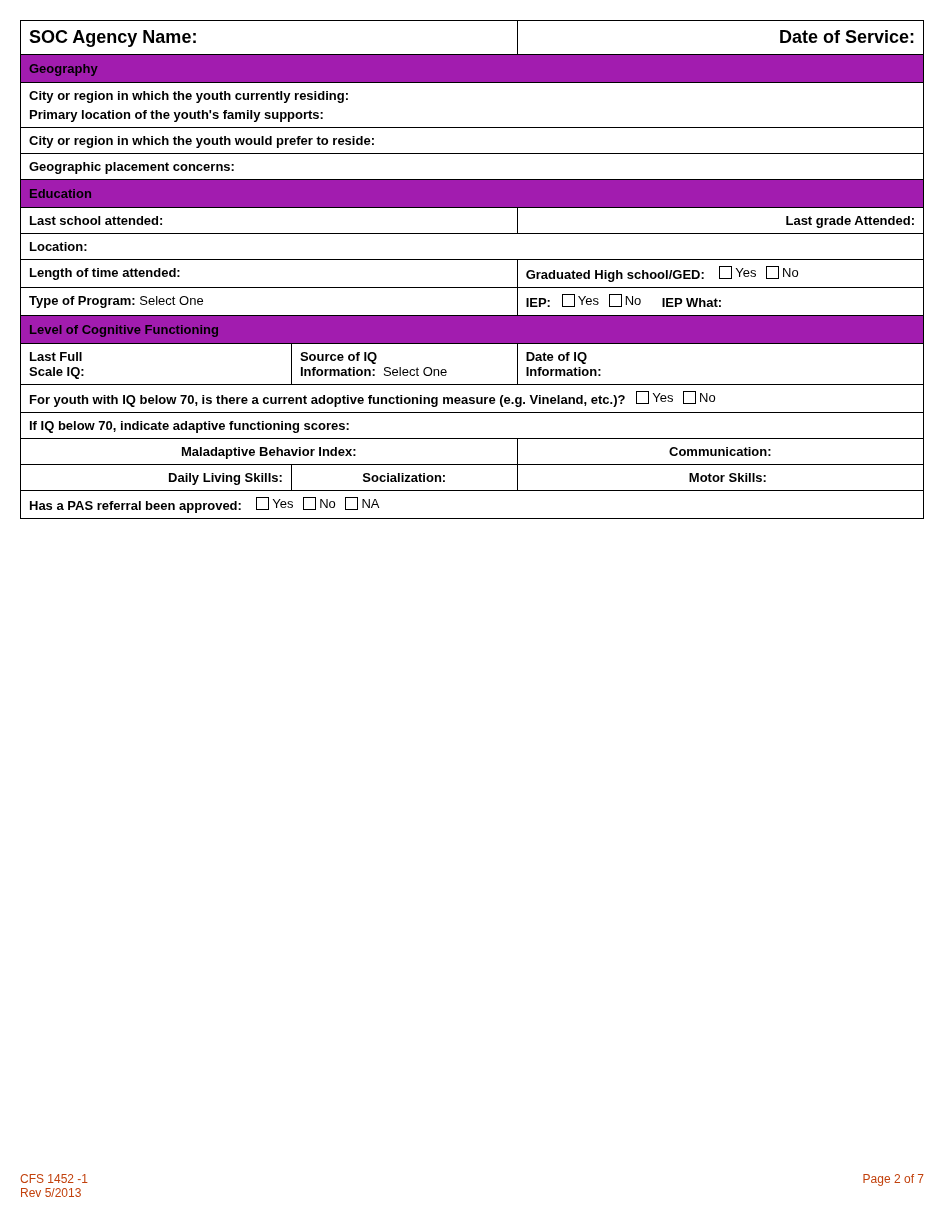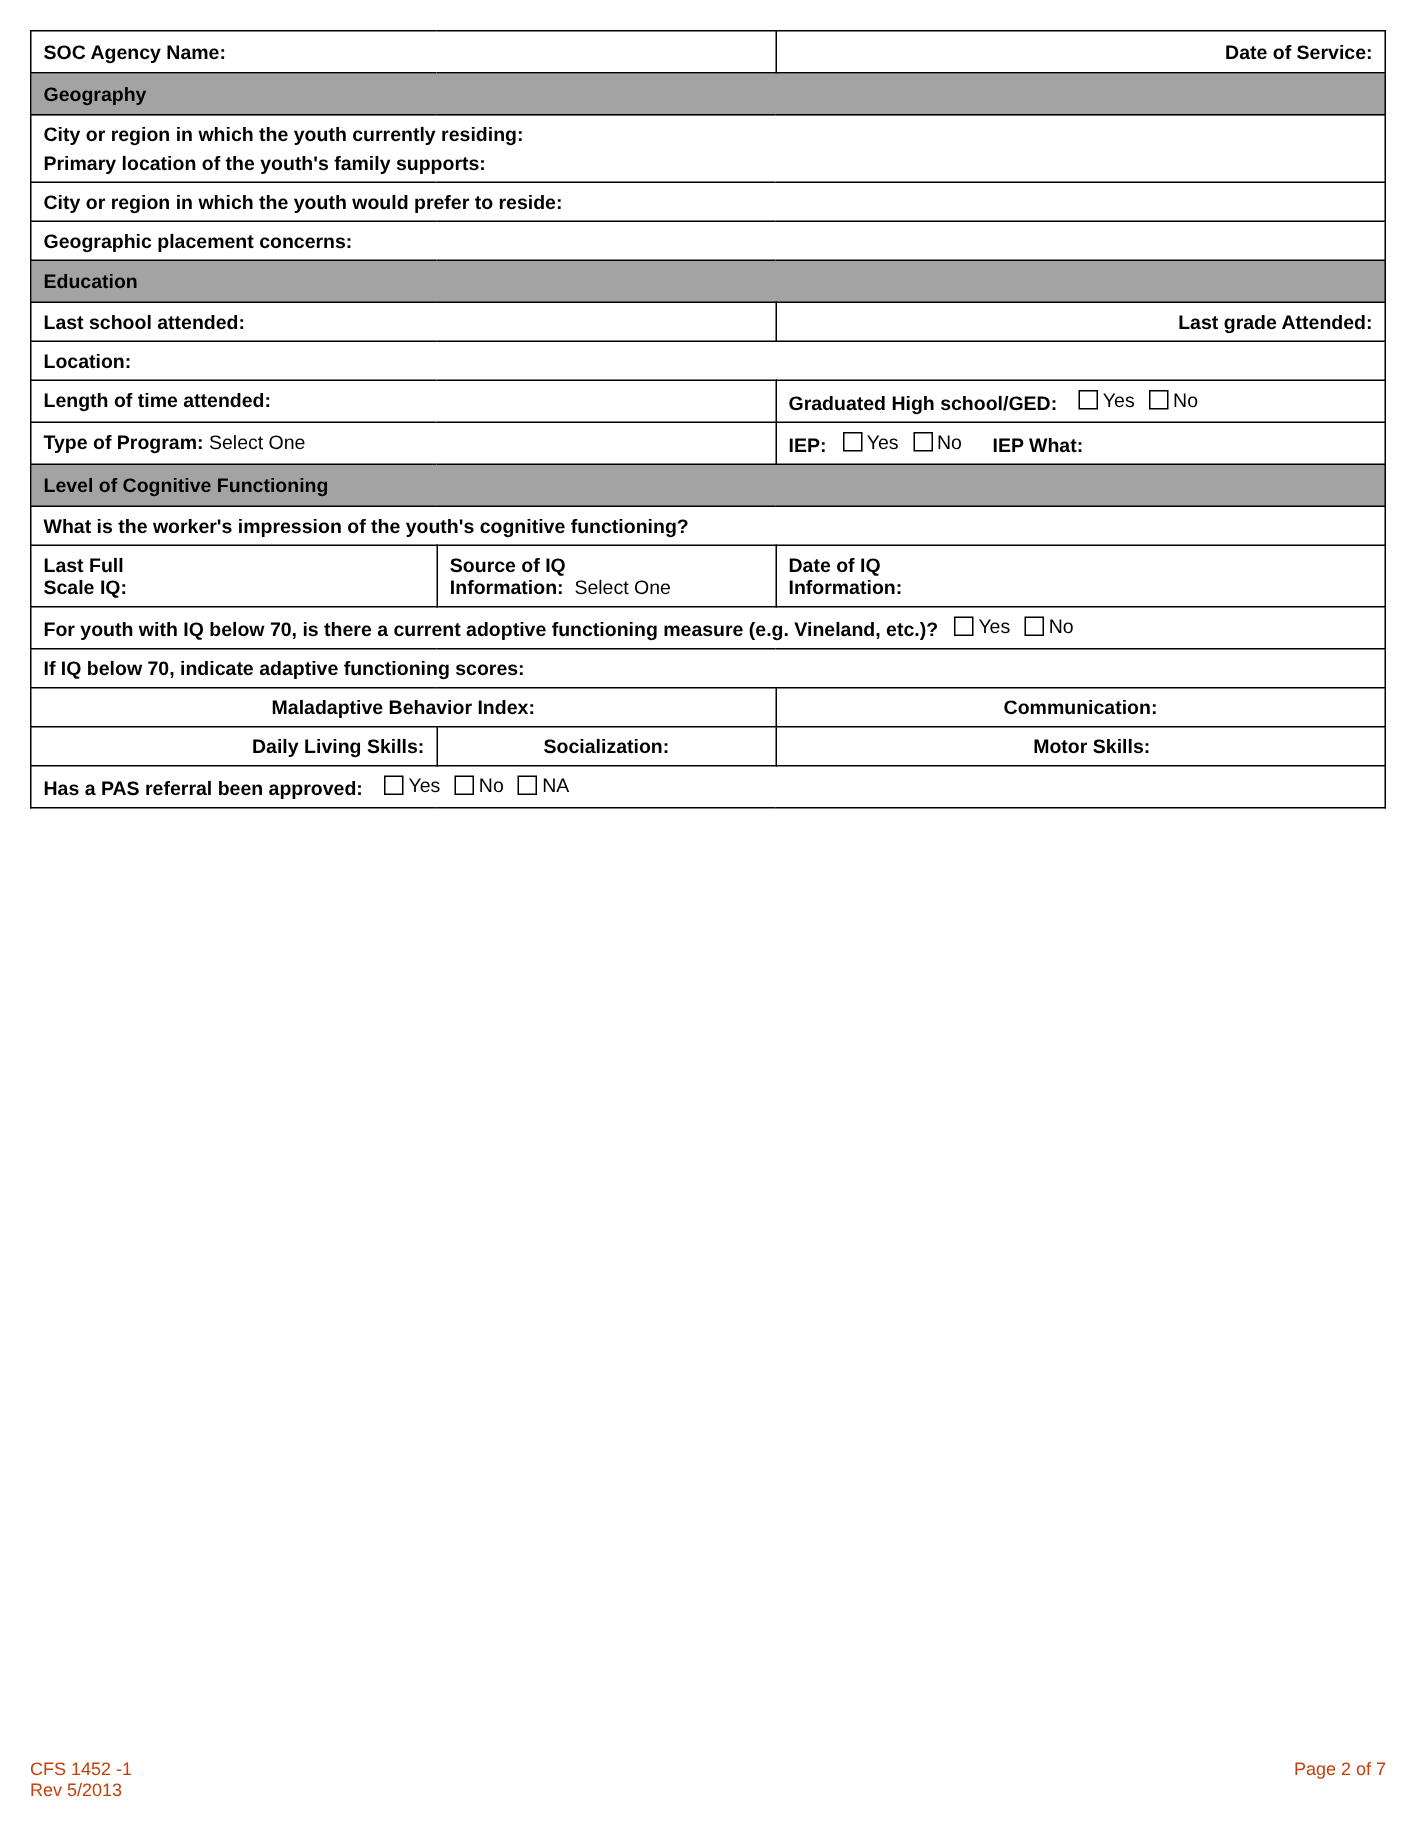--- a/index.html
+++ b/index.html
@@ -20,25 +20,25 @@
       border-collapse: collapse;
       border: 1.5px solid #000;
     }
     .main-table td, .main-table th {
       border: 1px solid #000;
       padding: 5px 8px;
       vertical-align: top;
     }
     .header-row td {
       font-weight: bold;
-      font-size: 13px;
+      font-size: 18px;
       padding: 6px 8px;
     }
     .section-header td {
-      background-color: #a3a3a3;
+      background-color: #a21caf;
       font-weight: bold;
       font-size: 13px;
       padding: 6px 8px;
     }
     .bold { font-weight: bold; }
     .checkbox-item {
       display: inline-flex;
       align-items: center;
       gap: 3px;
       margin-right: 6px;
@@ -166,25 +166,20 @@
         <span class="bold">IEP What:</span>
       </td>
     </tr>
 
     <tr class="section-header">
       <td colspan="4">
         <span>Level of Cognitive Functioning</span>
       </td>
     </tr>
 
-    <tr>
-      <td colspan="4">
-        <span class="bold">What is the worker's impression of the youth's cognitive functioning?</span>
-      </td>
-    </tr>
 
     <tr>
       <td style="width:30%">
         <div><span class="bold">Last Full</span></div>
         <div><span class="bold">Scale IQ:</span></div>
       </td>
       <td style="width:25%">
         <div><span class="bold">Source of IQ</span></div>
         <div>
           <span class="bold">Information:</span>

